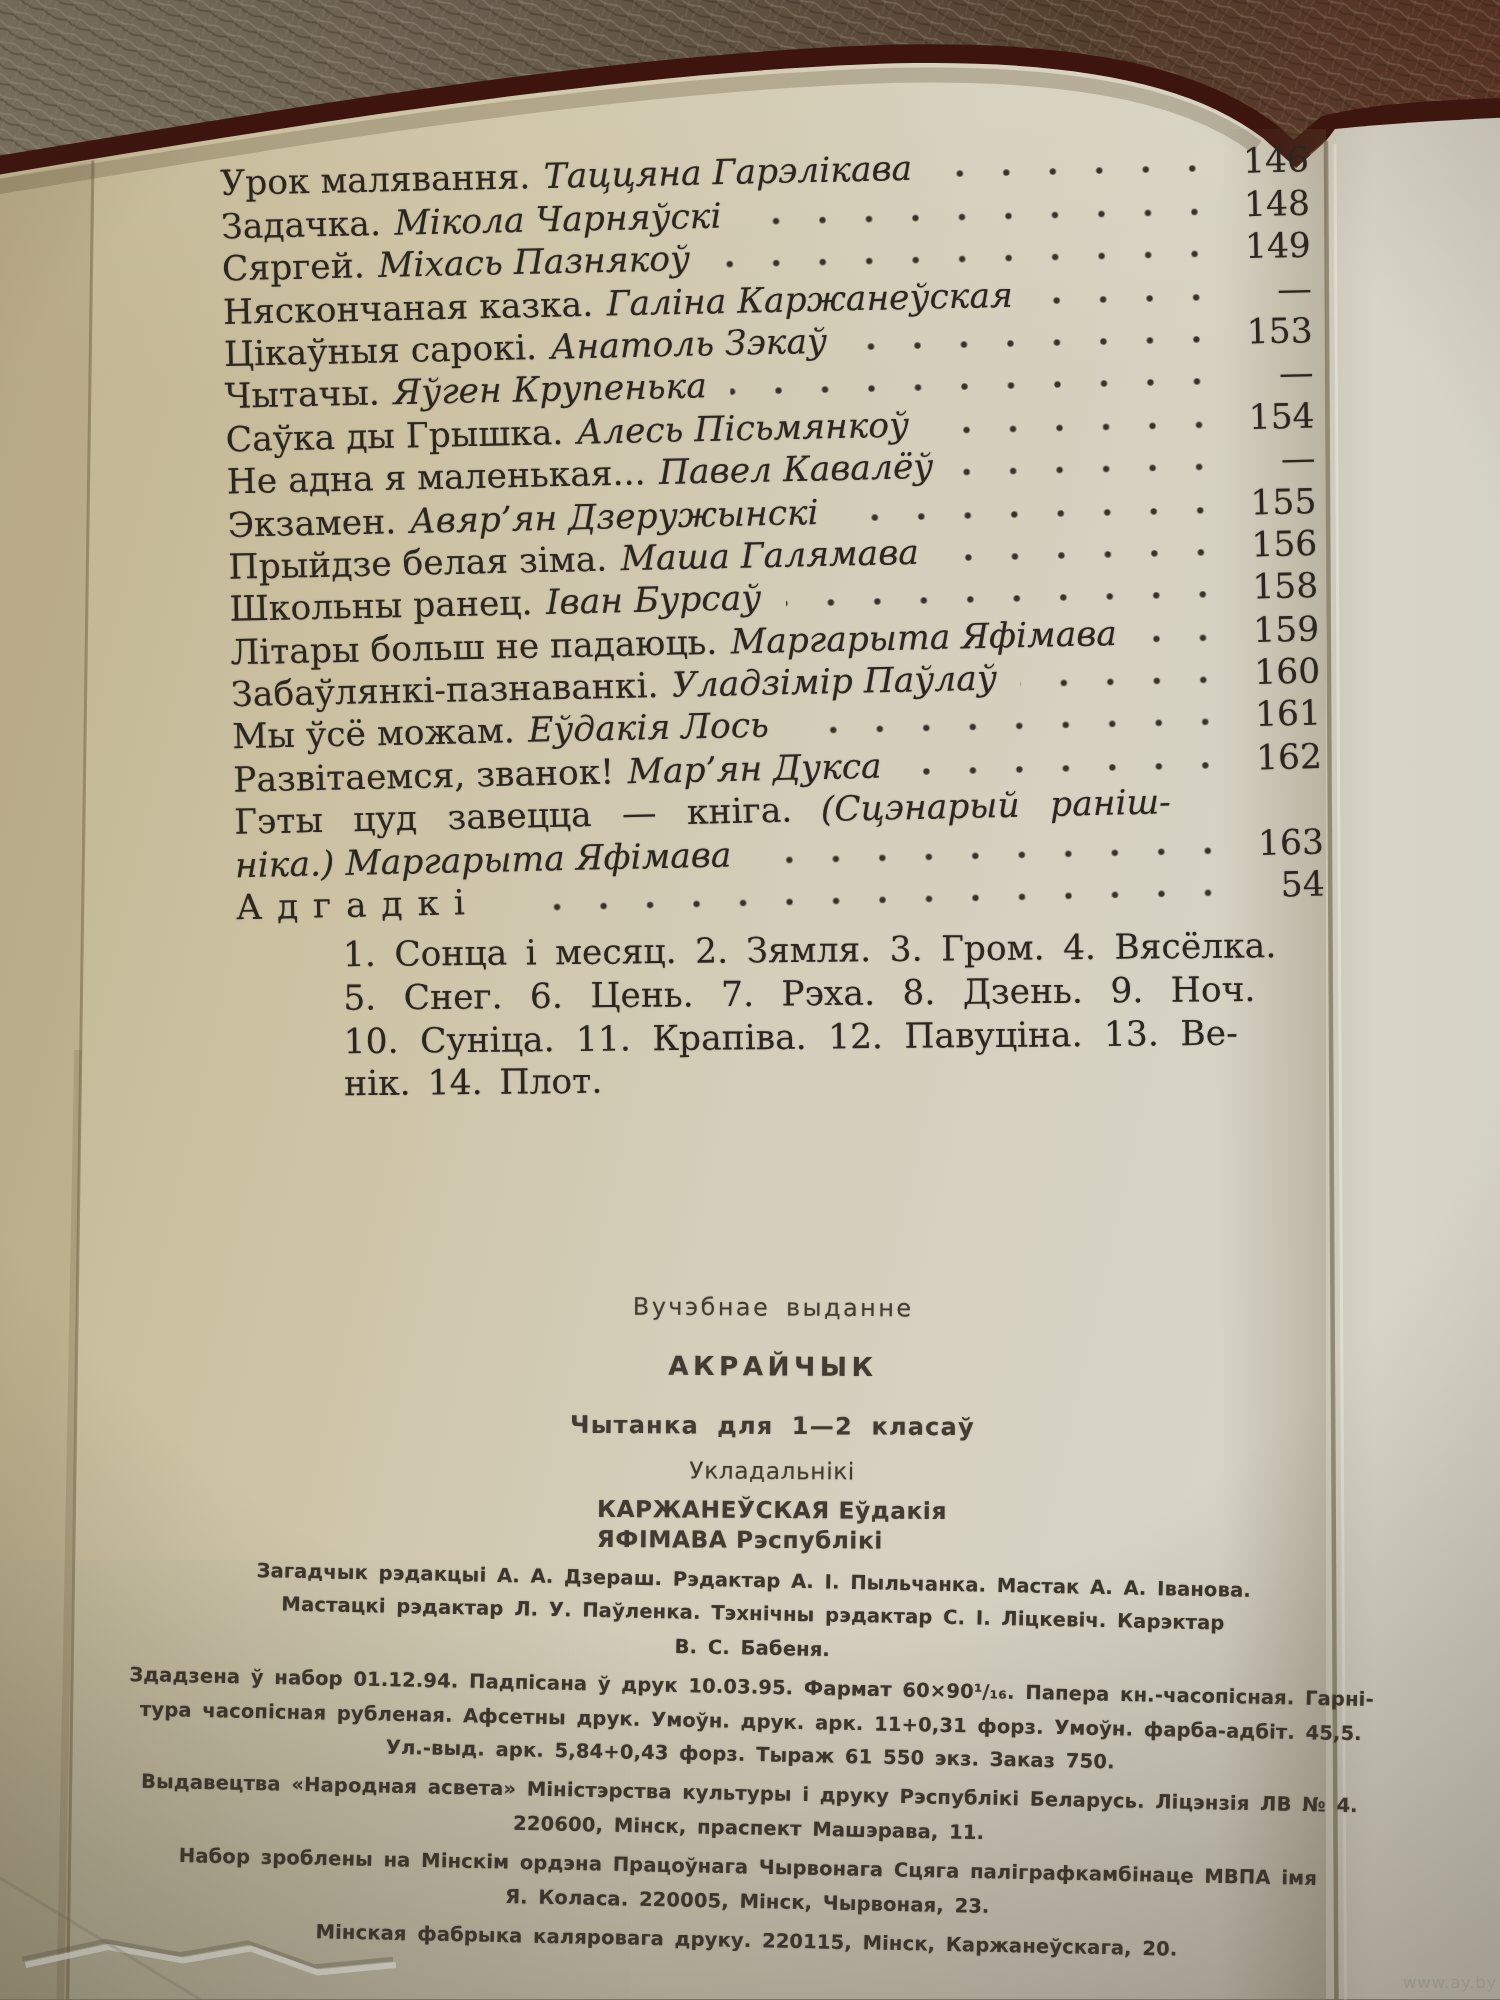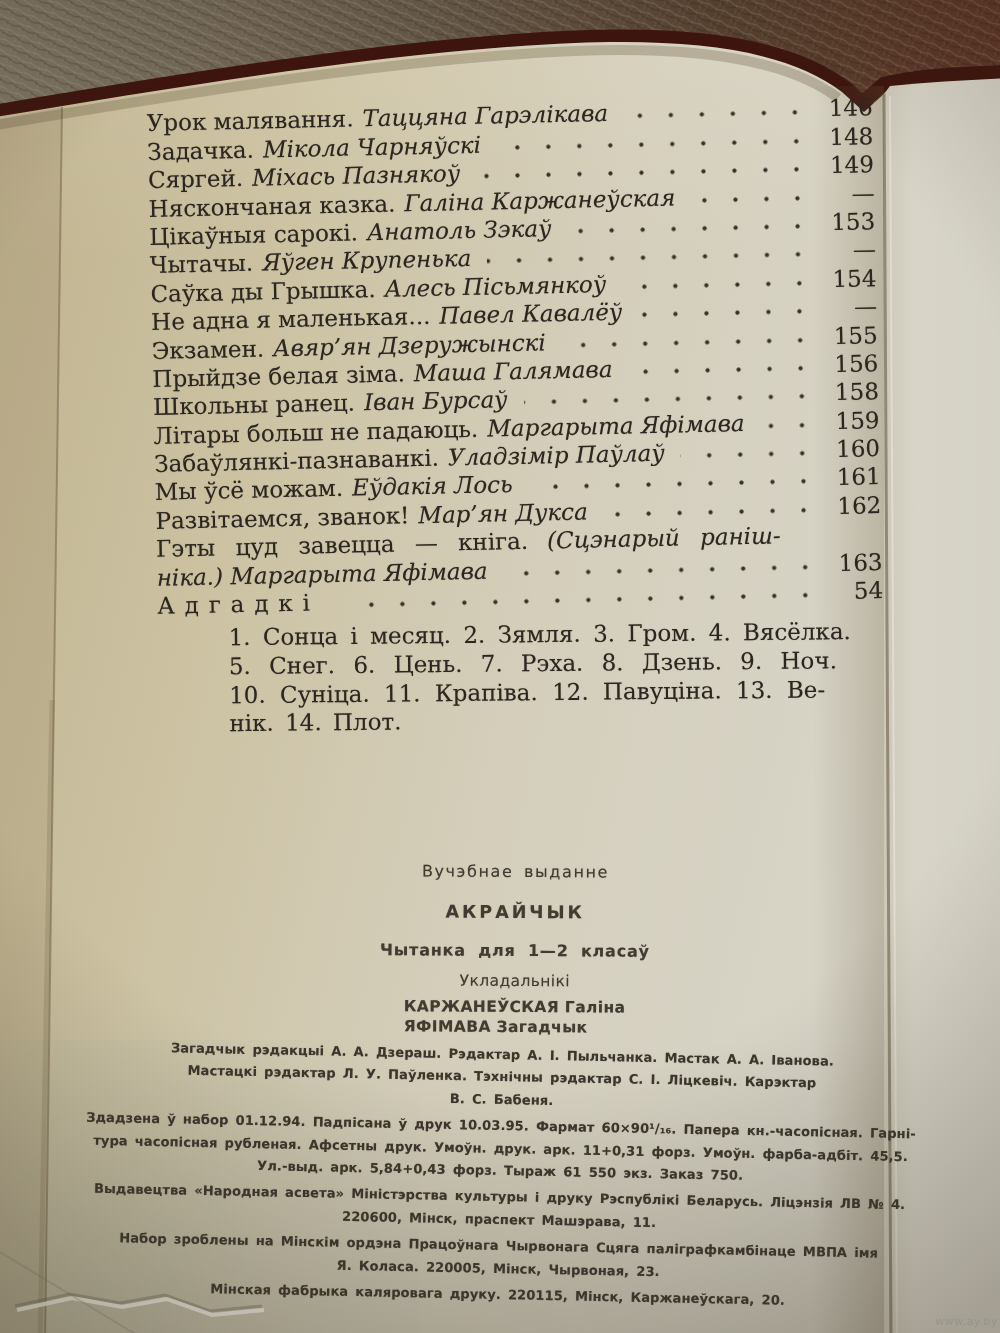--- a/index.html
+++ b/index.html
@@ -304,23 +304,23 @@
     </div>
 
   <div class="edition-block">
     <div class="ed-note">Вучэбнае выданне</div>
     <div class="ed-title">АКРАЙЧЫК</div>
     <div class="ed-sub">Чытанка для 1—2 класаў</div>
     <div class="ed-label">Укладальнікі</div>
     <div class="ed-compilers">
       
     
-        <div class="ed-compiler">КАРЖАНЕЎСКАЯ Галіна</div>
+        <div class="ed-compiler">КАРЖАНЕЎСКАЯ Еўдакія</div>
       
-        <div class="ed-compiler">ЯФІМАВА Загадчык</div>
+        <div class="ed-compiler">ЯФІМАВА Рэспублікі</div>
       </div>
   </div>
 
   <div class="colophon">
     <div class="col-group">
 
     <div class="col-line">Загадчык рэдакцыі А. А. Дзераш. Рэдактар А. І. Пыльчанка. Мастак А. А. Іванова.</div>
         <div class="col-line">Мастацкі рэдактар Л. У. Паўленка. Тэхнічны рэдактар С. І. Ліцкевіч. Карэктар</div>
         <div class="col-line">В. С. Бабеня.</div>
       </div>

